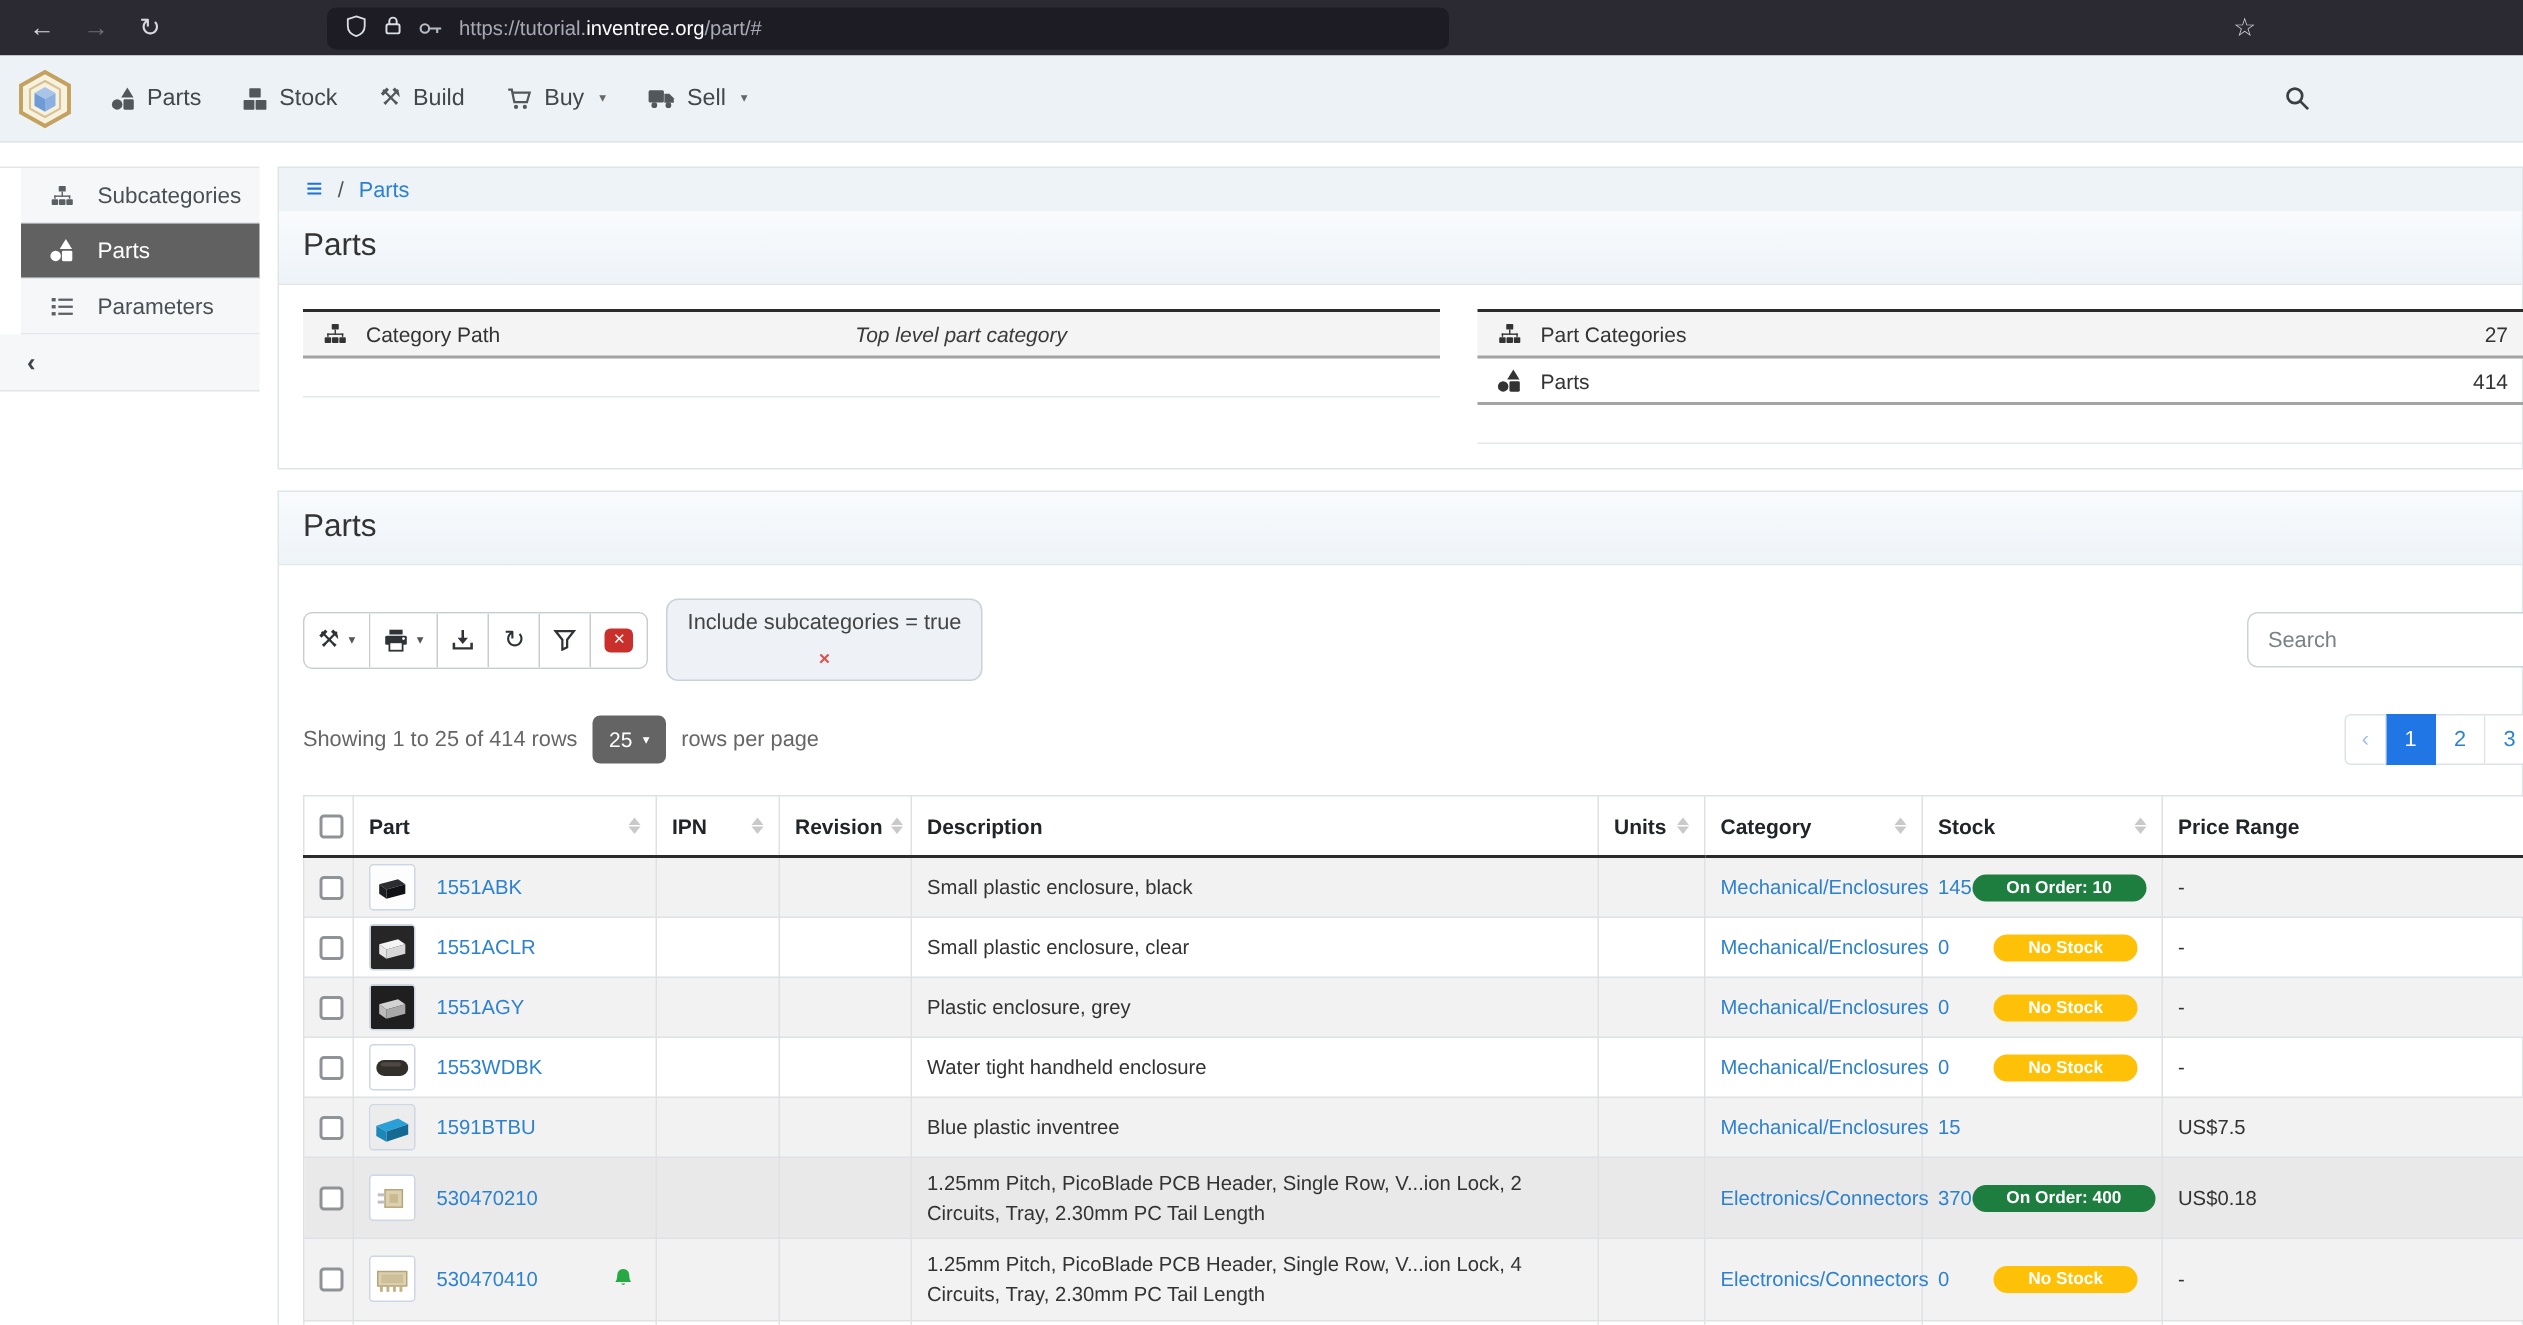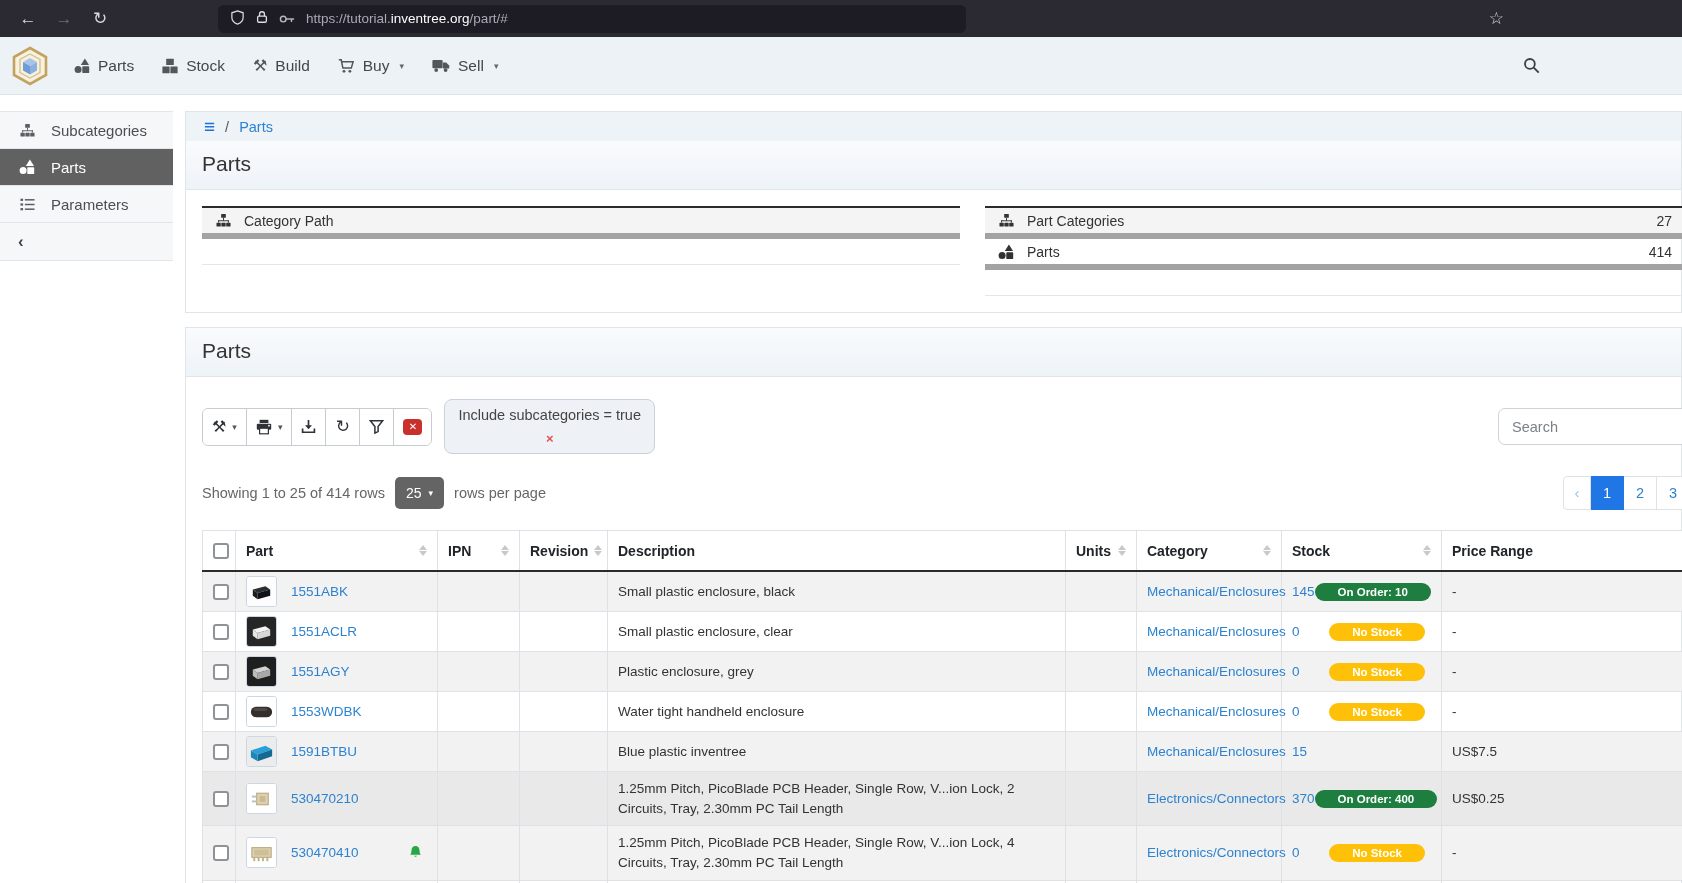--- a/index.html
+++ b/index.html
@@ -25,21 +25,21 @@
   .nav-item{ display:flex; align-items:center; gap:8px; color:#42474c; font-size:15.5px; cursor:pointer; }
   .nav-item .icon{ color:#52575c; display:flex; }
   .nav-caret{ font-size:9px; color:#666; margin-left:2px; }
   .nav-search{ margin-left:auto; margin-right:132px; color:#3a3f44; display:flex; cursor:pointer; }
 
   
   .layout{ display:flex; margin-top:16px; }
   .sidebar{ width:173px; flex:none; }
   .side-list{ border-top:1px solid #e2e6ea; }
   .side-item{ height:37px; display:flex; align-items:center; gap:15px; padding-left:18px;
-    background:#f6f7f8; border-bottom:1px solid #e2e6ea; color:#4a4f54; font-size:15px; cursor:pointer; }
+    background:#f6f7f8; border-bottom:1px solid #e2e6ea; color:#4a4f54; font-size:15px; cursor:pointer;margin-left:14px; }
   .side-item .icon{ width:18px; display:flex; justify-content:center; color:#5a5f64; }
   .side-item.active{ background:#616161; color:#fff; }
   .side-item.active .icon{ color:#fff; }
   .side-collapse{ height:38px; display:flex; align-items:center; padding-left:18px;
     background:#f6f7f8; border-bottom:1px solid #e2e6ea; font-size:17px; font-weight:bold;
     color:#3f4449; cursor:pointer; }
 
   .content{ flex:1; min-width:0; padding-left:12px; }
 
   
@@ -50,21 +50,21 @@
   .crumb-sep{ color:#555; }
   .panel-title{ padding:11px 16px 13px; font-size:21px; color:#333;
     background:linear-gradient(#f9fbfd,#eef3f8); border-bottom:1px solid #dfe5eb; }
   .panel-body{ padding:16px; background:#fff; }
 
   .overview{ display:flex; gap:25px; }
   .ov-table{ border-top:2px solid #2b2b2b; flex:none; }
   .ov-table.left{ width:758px; }
   .ov-table.right{ width:707px; }
   .ov-row{ min-height:31px; display:flex; align-items:center; padding:0 12px;
-    border-bottom:6px solid #a3a3a3; font-size:14px; color:#333; }
+    border-bottom:2px solid #a3a3a3; font-size:14px; color:#333; }
   .ov-row.shade{ background:#f4f4f4; }
   .ov-row .icon{ width:18px; display:flex; justify-content:center; color:#333; }
   .ov-label{ margin-left:12px; }
   .ov-center{ flex:1; text-align:center; font-style:italic; color:#3a3a3a; }
   .ov-value{ margin-left:auto; padding-right:8px; color:#333; }
   .ov-empty{ height:26px; border-bottom:1px solid #e4e7ea; }
 
   
   .panel2{ margin-top:14px; border-bottom:none; }
   .toolbar-row{ display:flex; align-items:center; margin-top:6px; }
@@ -289,20 +289,21 @@
                     <rect x="0.5" y="10.5" width="4.6" height="4" rx="0.6"></rect>
                     <rect x="5.7" y="10.5" width="4.6" height="4" rx="0.6"></rect>
                     <rect x="10.9" y="10.5" width="4.6" height="4" rx="0.6"></rect>
                     <rect x="2.3" y="7.8" width="11.4" height="1"></rect>
                     <rect x="2.3" y="7.8" width="1" height="2.4"></rect>
                     <rect x="12.7" y="7.8" width="1" height="2.4"></rect>
                     <rect x="7.5" y="5" width="1" height="3.5"></rect>
                   </svg>
                 </span>
               <span class="ov-label">Category Path</span>
+              <span class="ov-center">Top level part category</span>
             </div>
             <div class="ov-empty"></div>
           </div>
           <div class="ov-table right" id="ov-stats">
               <div class="ov-row shade">
                 <span class="icon">
                   <svg width="15" height="15" viewBox="0 0 16 16" fill="currentColor">
                     <rect x="5.5" y="1" width="5" height="4" rx="0.6"></rect>
                     <rect x="0.5" y="10.5" width="4.6" height="4" rx="0.6"></rect>
                     <rect x="5.7" y="10.5" width="4.6" height="4" rx="0.6"></rect>
@@ -656,21 +657,21 @@
                   <span class="desc">1.25mm Pitch, PicoBlade PCB Header, Single Row, V...ion Lock, 2 Circuits, Tray, 2.30mm PC Tail Length</span>
                 </td>
                 <td></td>
                 <td><a class="lnk">Electronics/Connectors</a></td>
                 <td>
                   <span class="stock-cell">
                     <a class="lnk">370</a>
                     <span class="badge success">On Order: 400</span>
                   </span>
                 </td>
-                <td><span class="price-text">US$0.25</span></td>
+                <td><span class="price-text">US$0.18</span></td>
               </tr>
               <tr class="striped">
                 <td class="c-check"><span class="cb"></span></td>
                 <td>
                   <div class="part-cell">
                     <span class="thumb">
                       <svg width="29" height="29" viewBox="0 0 30 30">
                         <rect width="30" height="30" fill="#ffffff"></rect>
                         <rect x="5" y="10" width="20" height="10" fill="#ddd0ae" stroke="#b4a377" stroke-width="1"></rect>
                         <rect x="7.5" y="12" width="15" height="6" fill="#cdbf97"></rect>

